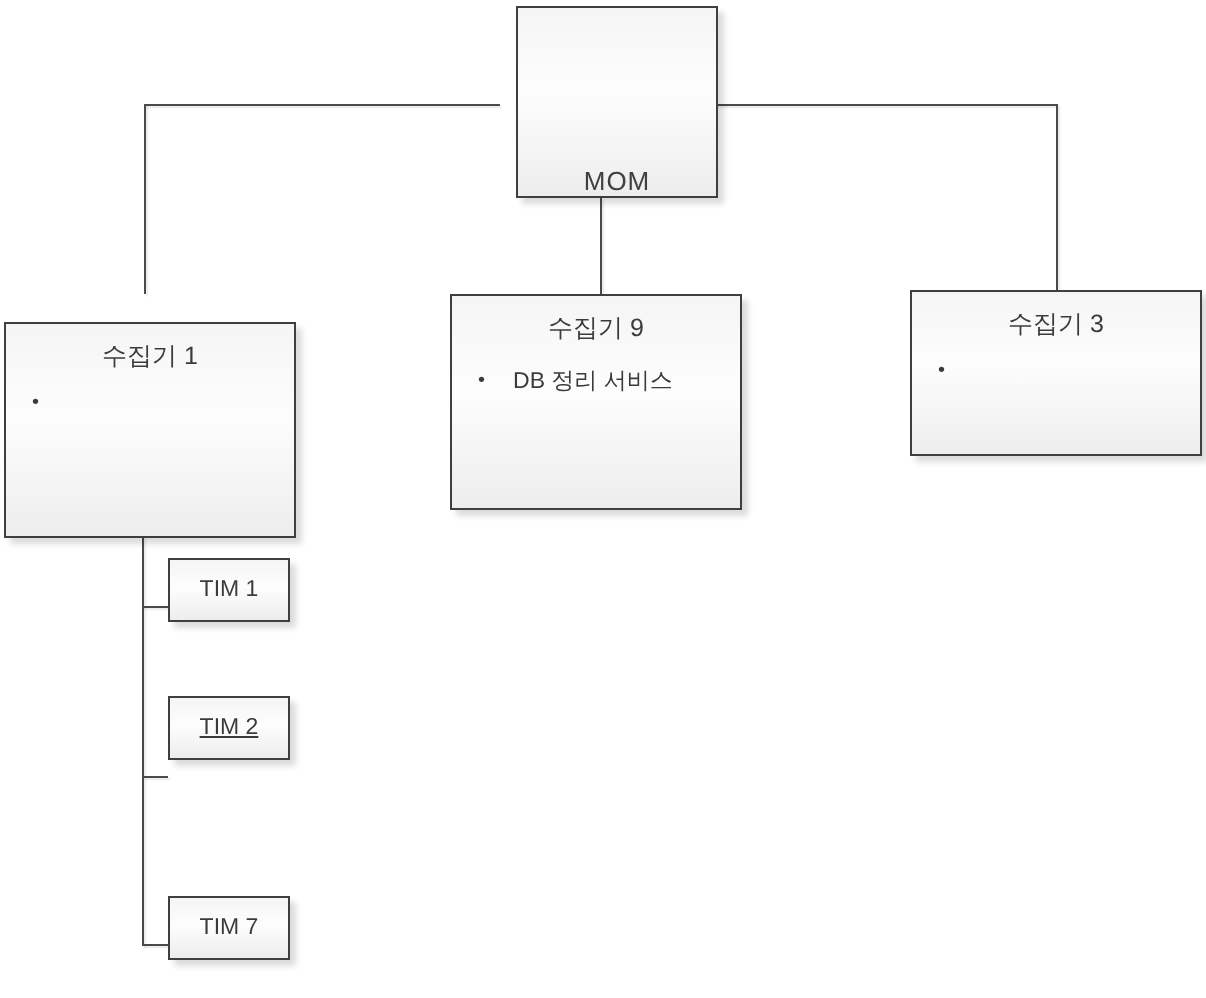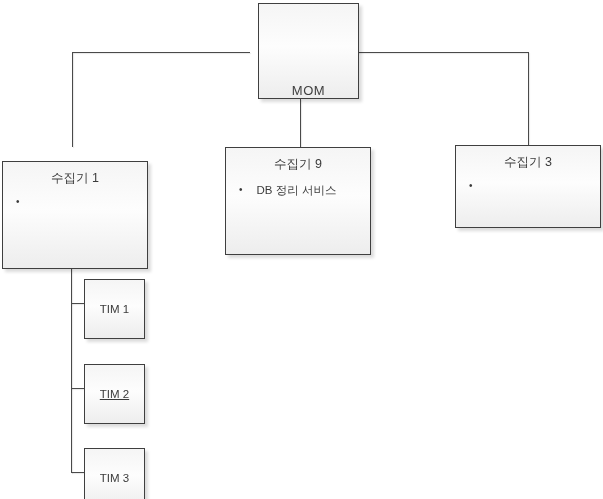--- a/index.html
+++ b/index.html
@@ -39,21 +39,21 @@
     font-size: 11.5px;
     color: #3b3b3b;
   }
   .bullet-glyph {
     font-size: 10px;
     margin-right: 14px;
     position: relative;
     top: -1px;
   }
   .tim-box {
-    left: 84px; width: 61px; height: 60px;
+    left: 84px; width: 61px; height: 32px;
     display: flex; align-items: center; justify-content: center;
     font-size: 11.5px; color: #3b3b3b;
   }
   .line {
     position: absolute;
     background: #4a4a4a;
     box-shadow: 1px 1px 1px rgba(0,0,0,0.10);
   }
   .h { height: 1px; }
   .v { width: 1px; }
@@ -95,20 +95,20 @@
   <div class="box collector-box" style="left:455px; top:145px; height:83px;">
     <div class="collector-title">수집기 3</div>
     <div class="collector-bullet">
       <span class="bullet-glyph">•</span>
     </div>
   </div>
 
   <div class="box tim-box" style="top:279px;">
     <span>TIM 1</span>
   </div>
-  <div class="box tim-box" style="top:364px;text-decoration:underline;">
+  <div class="box tim-box" style="top:348px;text-decoration:underline;">
     <span>TIM 2</span>
   </div>
   <div class="box tim-box" style="top:448px;">
-    <span>TIM 3</span>
+    <span>TIM 7</span>
   </div>
 
 </div>
 
 </body></html>

